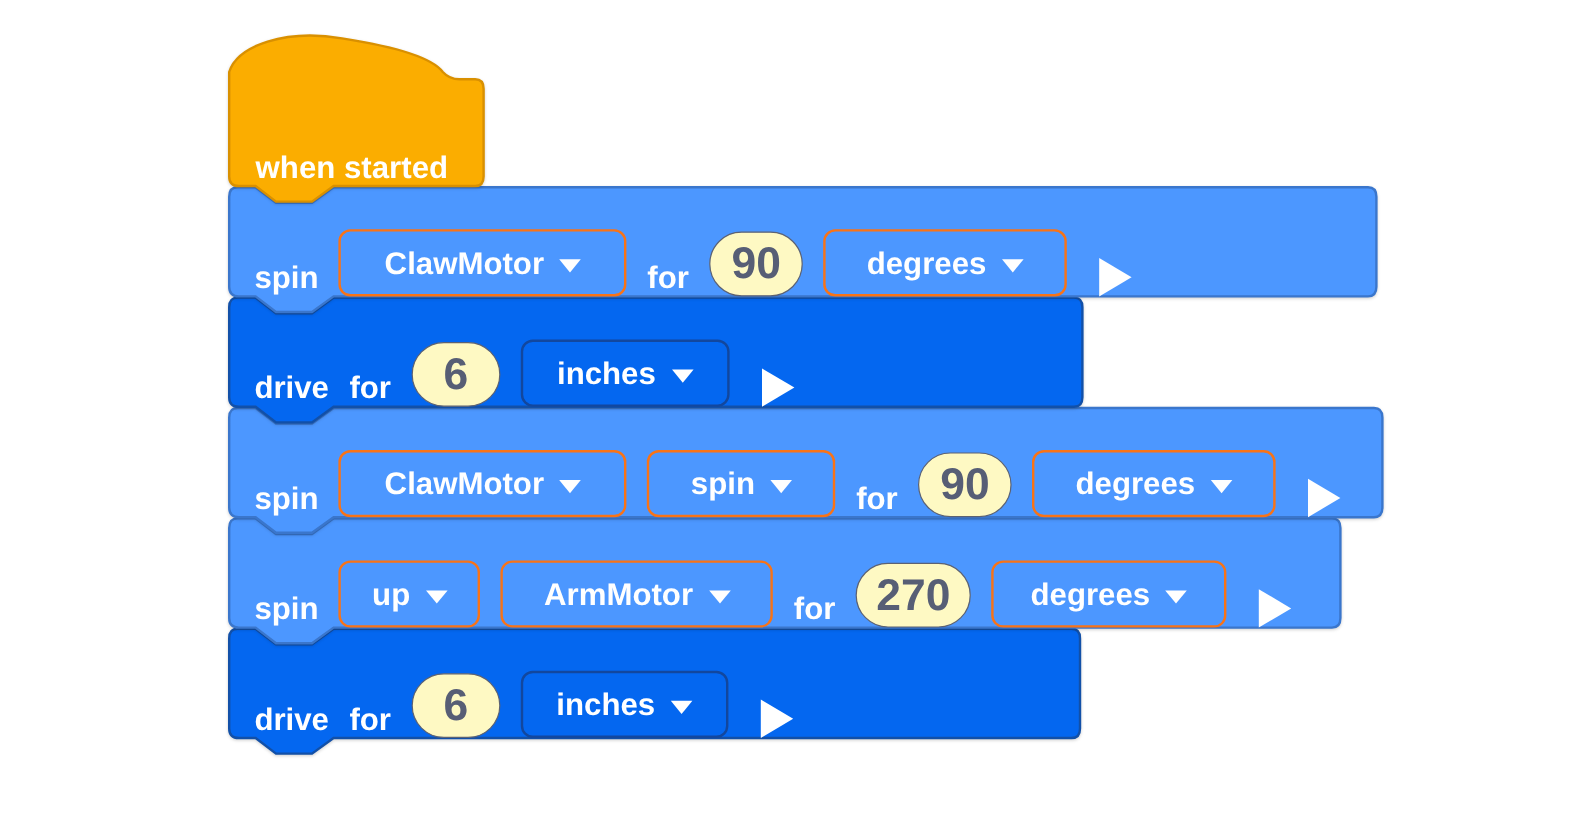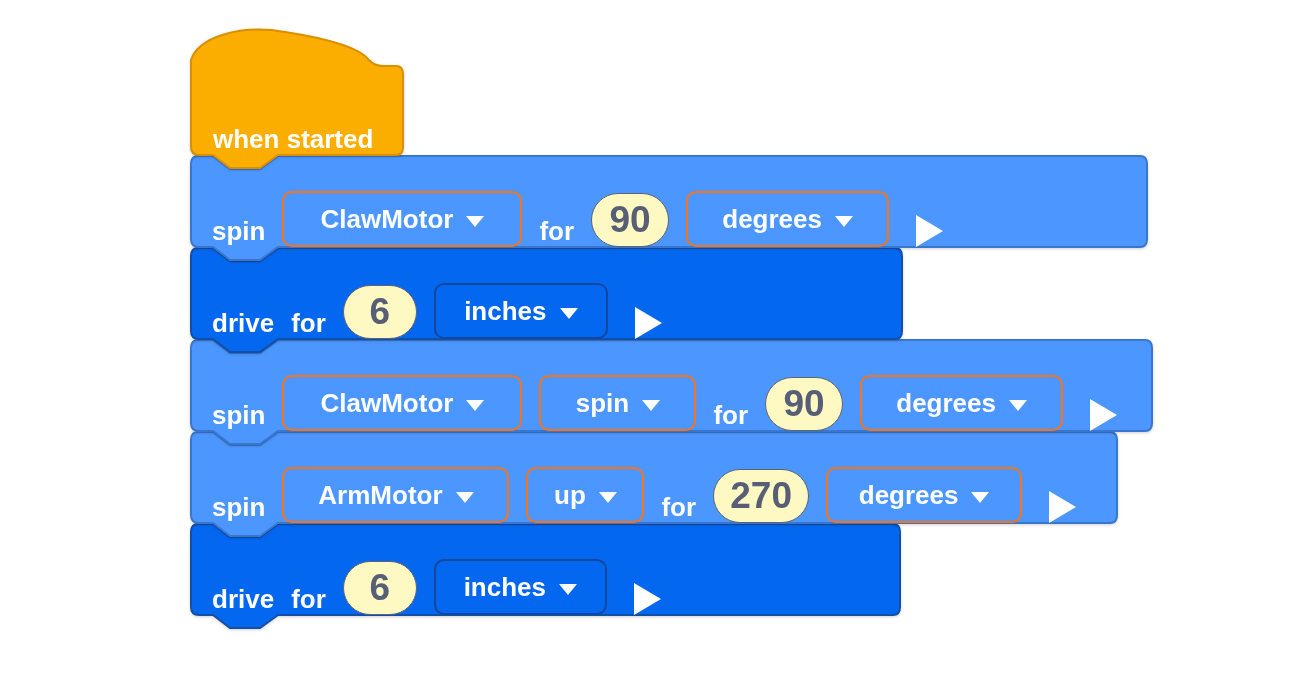--- a/index.html
+++ b/index.html
@@ -123,26 +123,26 @@
       <span class="play"></span>
     </div>
   </div>
 
   <div class="block light" style="left:190px;top:431px;width:928px;height:107px;z-index:6;">
     <svg width="928" height="107" viewBox="0 0 928 107">
       <path d="M8,1 L23,1 L40,14 L70,14 L88,1 L920,1 Q927,1 927,9 L927,84 Q927,92 920,92 L88,92 L70,105 L40,105 L23,92 L9,92 Q1,92 1,84 L1,9 Q1,1 8,1 Z"></path>
     </svg>
     <div class="content">
       <span class="lbl">spin</span>
+      <div class="dropdown" style="width:118px">
+        <span>up</span>
+        <span class="caret"></span>
+      </div>
       <div class="dropdown" style="width:227px">
         <span>ArmMotor</span>
-        <span class="caret"></span>
-      </div>
-      <div class="dropdown" style="width:118px">
-        <span>up</span>
         <span class="caret"></span>
       </div>
       <span class="lbl">for</span>
       <div class="numinput" style="min-width:96px">
         <span>270</span>
       </div>
       <div class="dropdown" style="width:196px">
         <span>degrees</span>
         <span class="caret"></span>
       </div>

